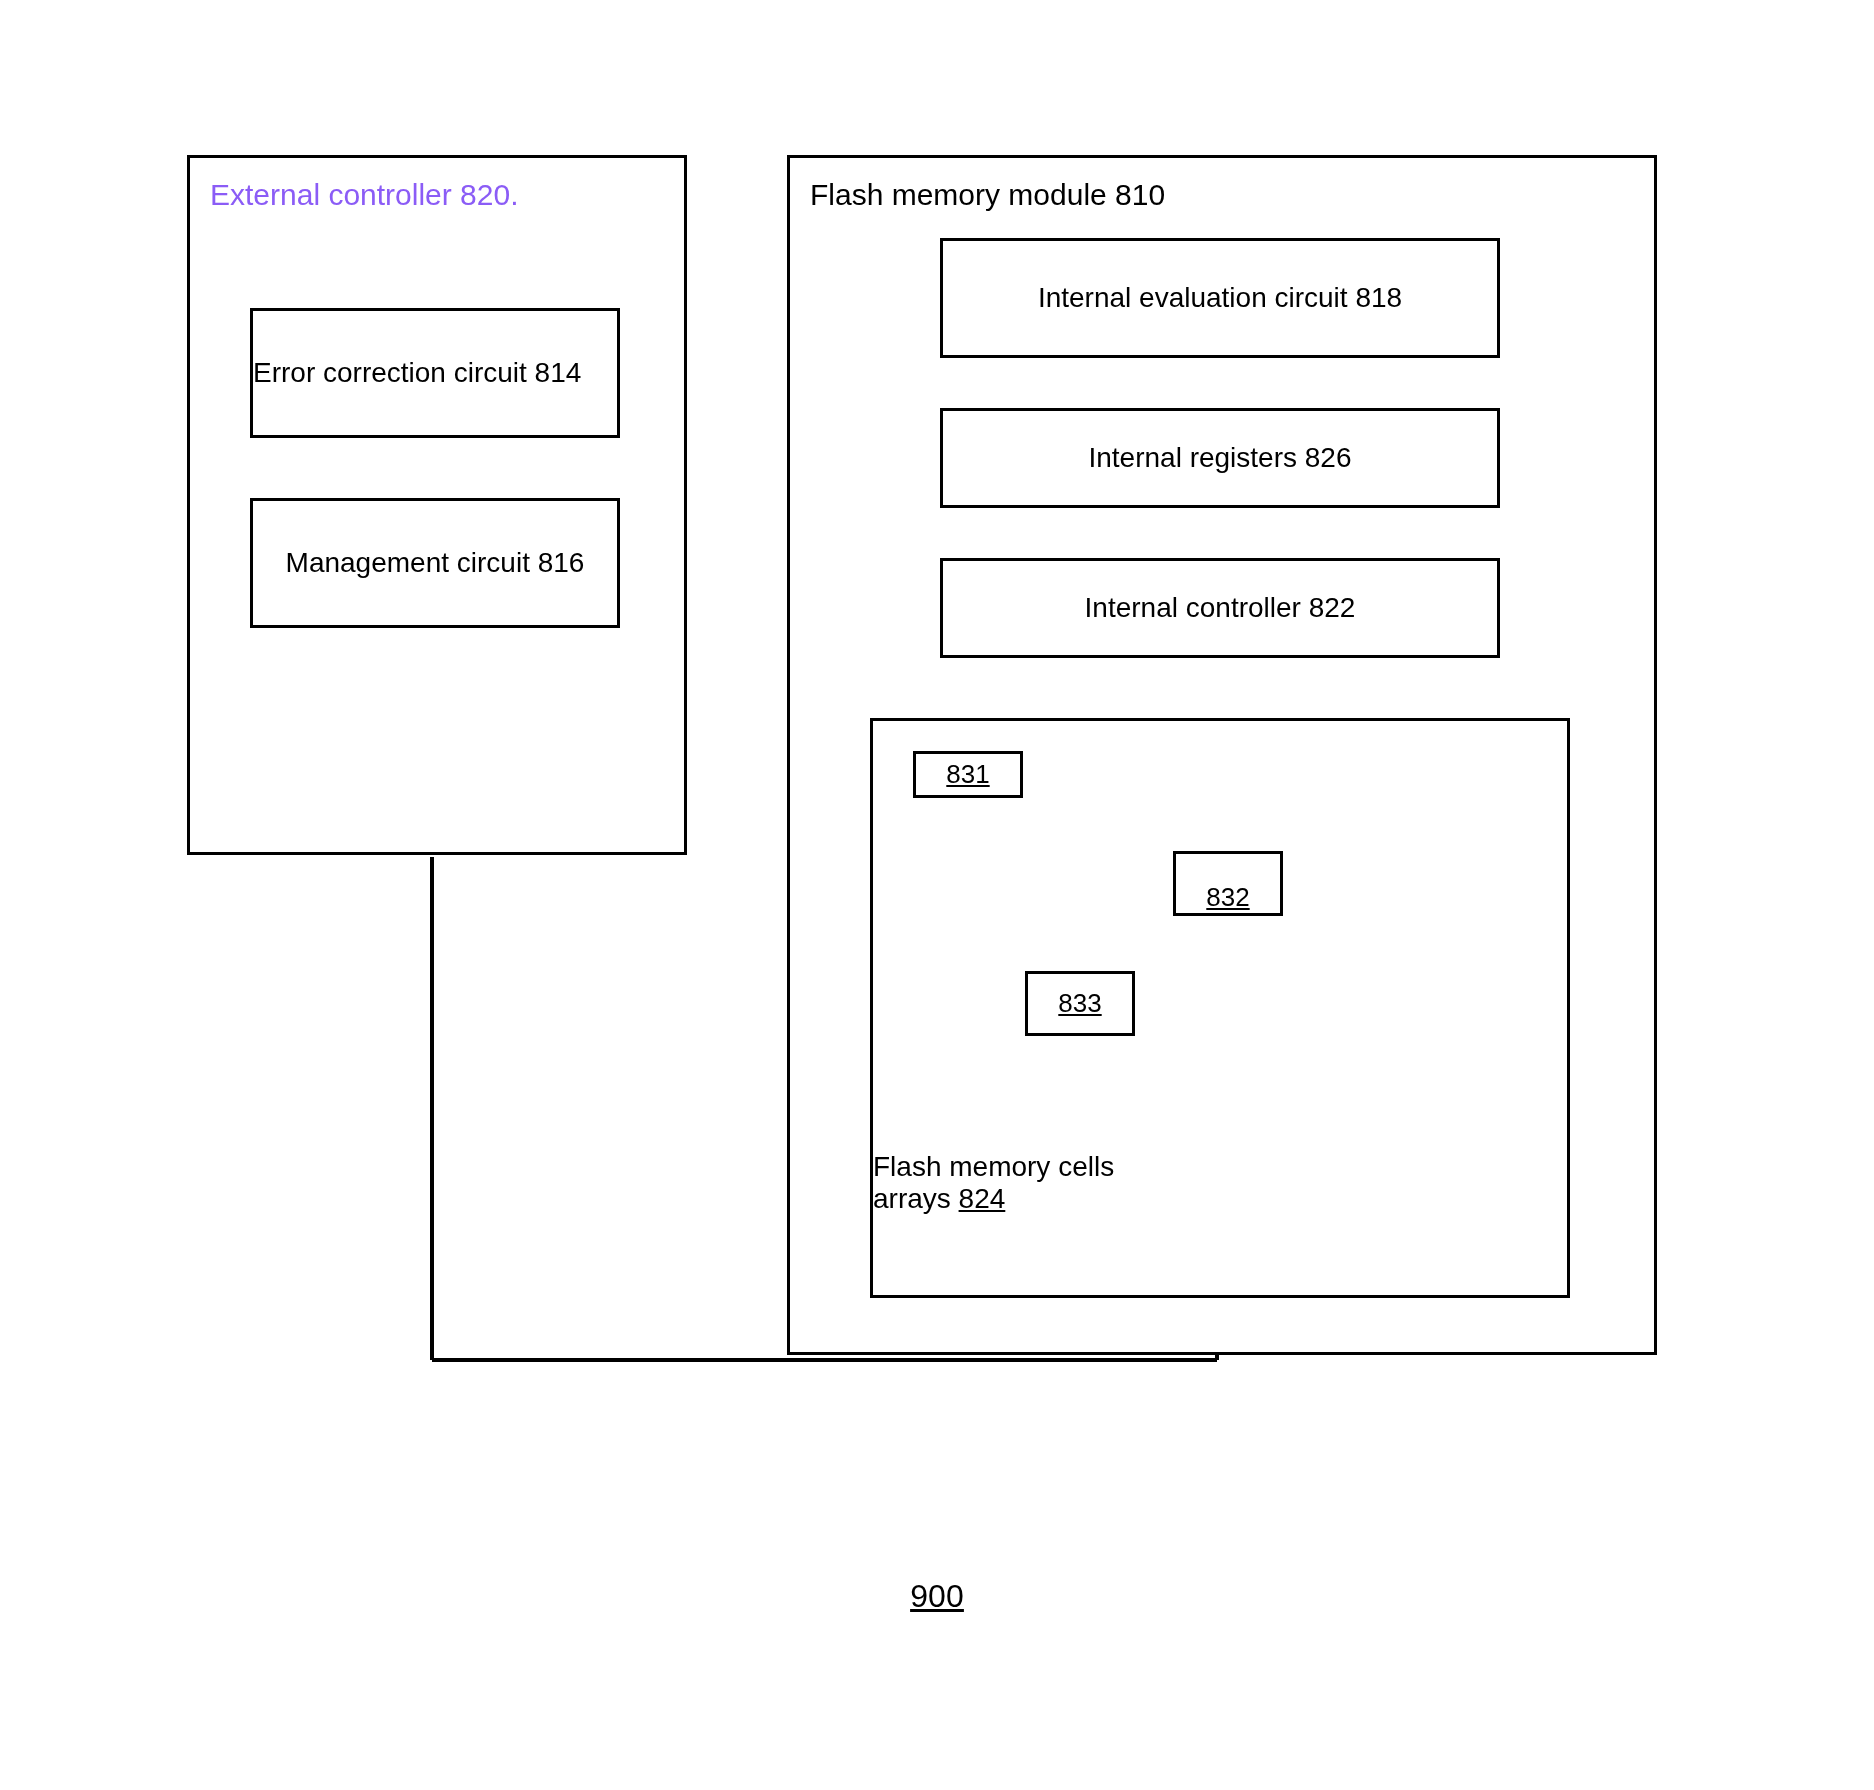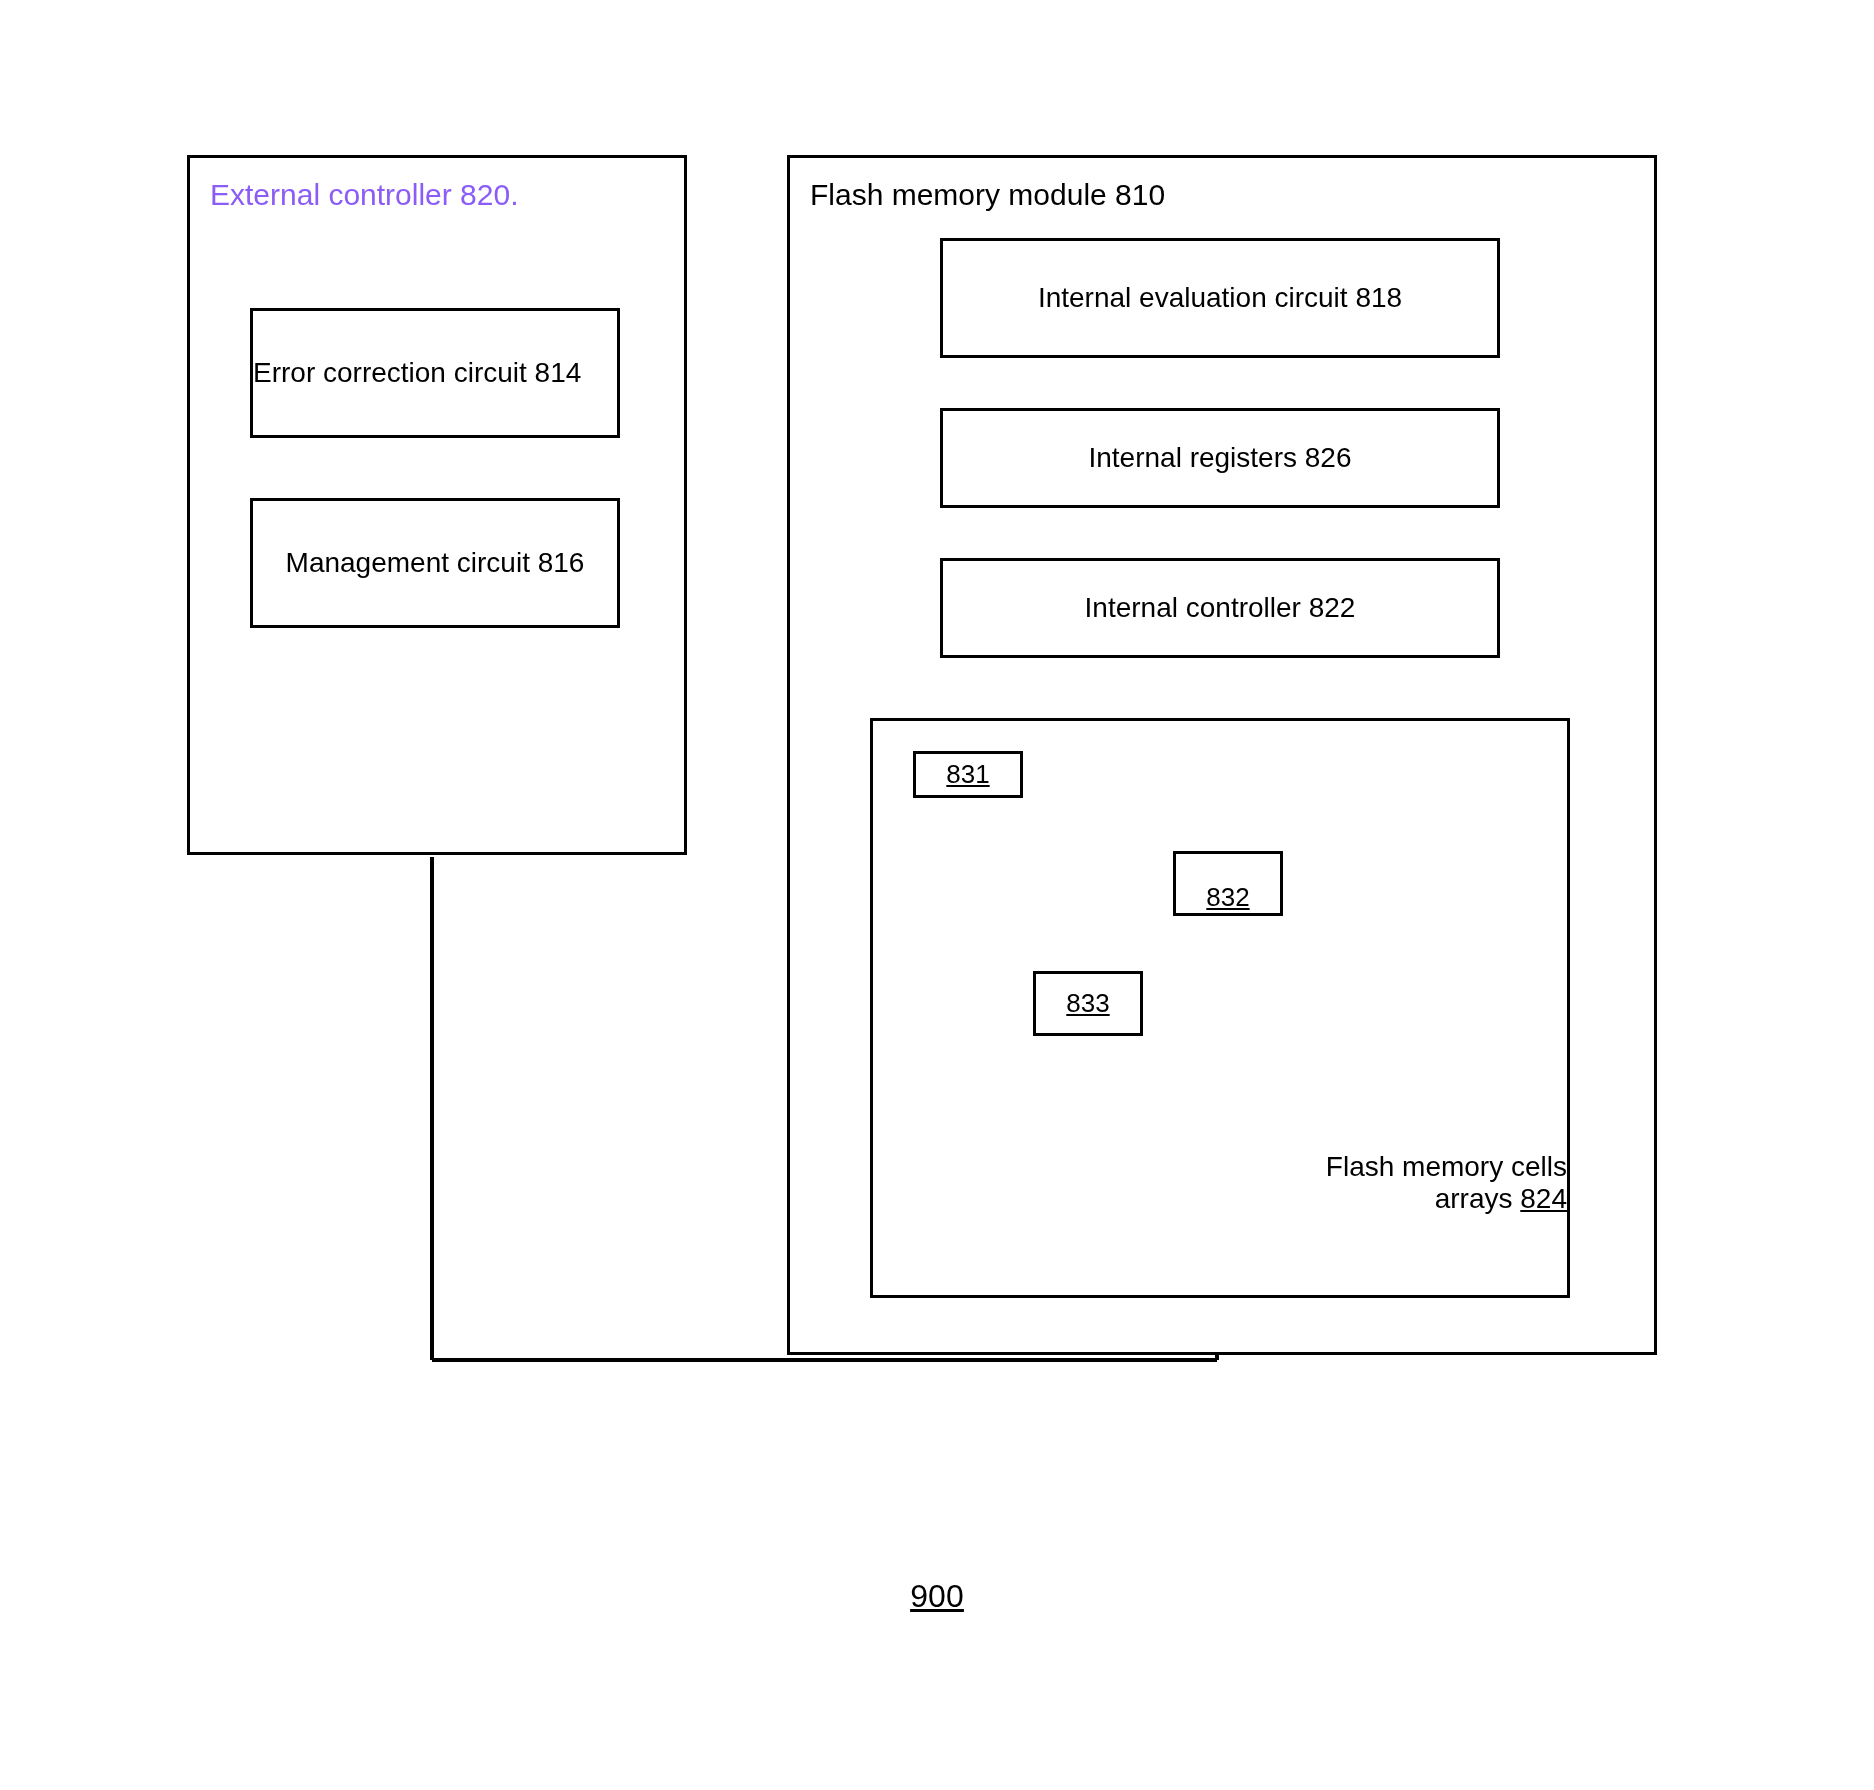--- a/index.html
+++ b/index.html
@@ -195,42 +195,42 @@
       border: 3px solid #000;
       background: #fff;
       display: flex;
       align-items: flex-end;
       justify-content: center;
     }
 
     .cell-box-833 {
       position: absolute;
       top: 250px;
-      left: 160px;
+      left: 152px;
       width: 110px;
       height: 65px;
       border: 3px solid #000;
       background: #fff;
       display: flex;
       align-items: center;
       justify-content: center;
     }
 
     .cell-label {
       font-size: 26px;
       color: #000;
       text-decoration: underline;
     }
 
     .flash-cells-text {
       position: absolute;
       bottom: 80px;
       left: 0;
       right: 0;
-      text-align: right;
+      text-align: left;
       font-size: 28px;
       color: #000;
     }
 
     .flash-cells-text u {
       text-decoration: underline;
     }
 
     
     .figure-label {

